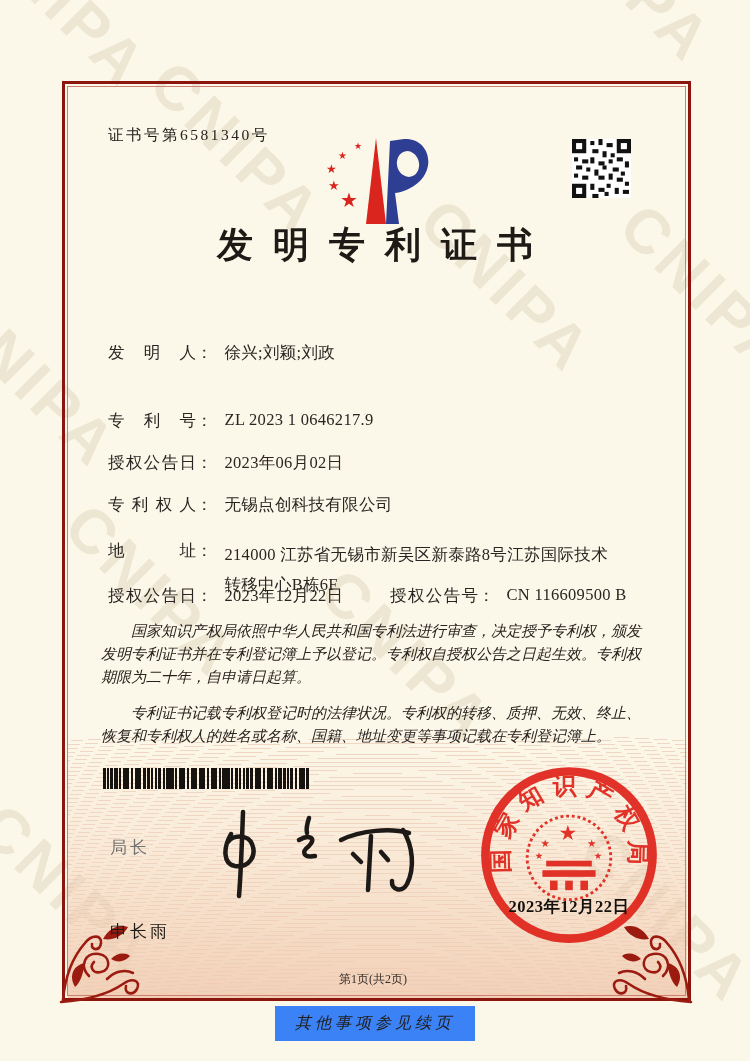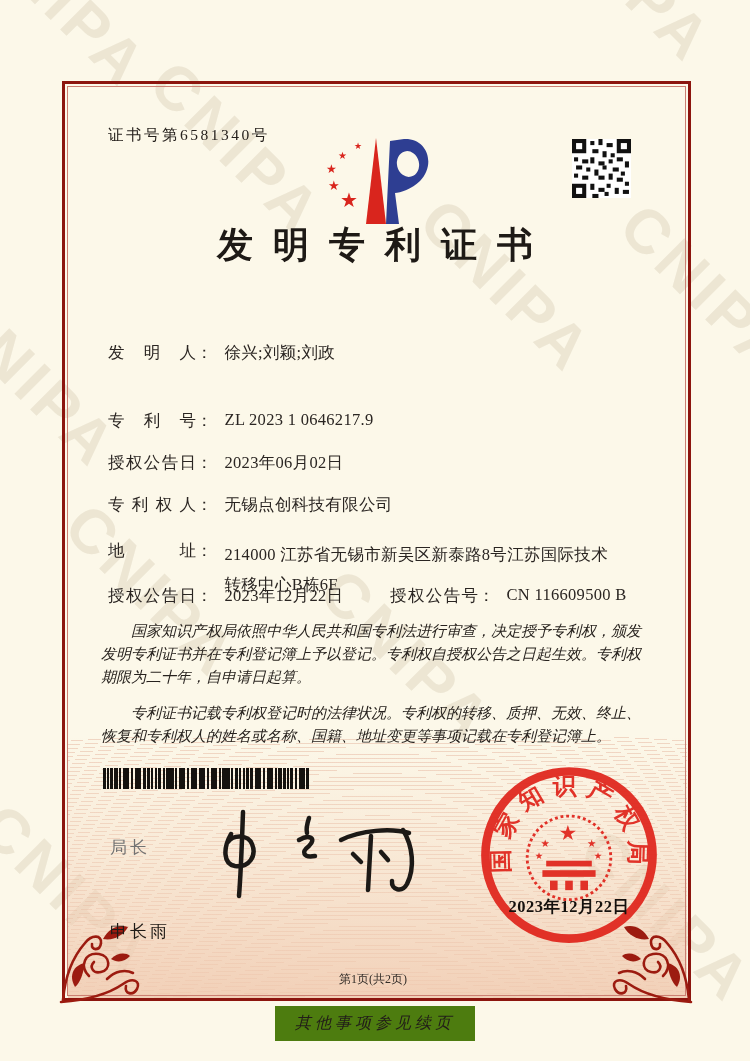--- a/index.html
+++ b/index.html
@@ -57,21 +57,21 @@
   .signer-name{position:absolute;left:110px;top:920px;font-size:17px;letter-spacing:3px;color:#1f1b17;}
   .signature{position:absolute;left:205px;top:806px;}
   .seal{position:absolute;left:474px;top:760px;}
   .seal-date{
     position:absolute;left:480px;top:896px;width:178px;text-align:center;
     font-size:16.5px;font-weight:600;letter-spacing:0.5px;color:#14100d;
   }
   .pagenum{position:absolute;left:0;right:4px;top:965px;text-align:center;font-size:12px;color:#332d28;margin-top:6px;}
   .footer-note{
     position:absolute;left:50%;top:1006px;transform:translateX(-50%);
-    background:#4d7c0f;padding:7px 20px;font-size:16px;font-style:italic;
+    background:#3b82f6;padding:7px 20px;font-size:16px;font-style:italic;
     letter-spacing:4px;color:#221d19;white-space:nowrap;
   }
   .flourish{position:absolute;top:915px;}
   .flourish-left{left:55px;}
   .flourish-right{left:605px;transform:scaleX(-1);}
 </style>
 </head>
 <body>
 
 <div class="page">

